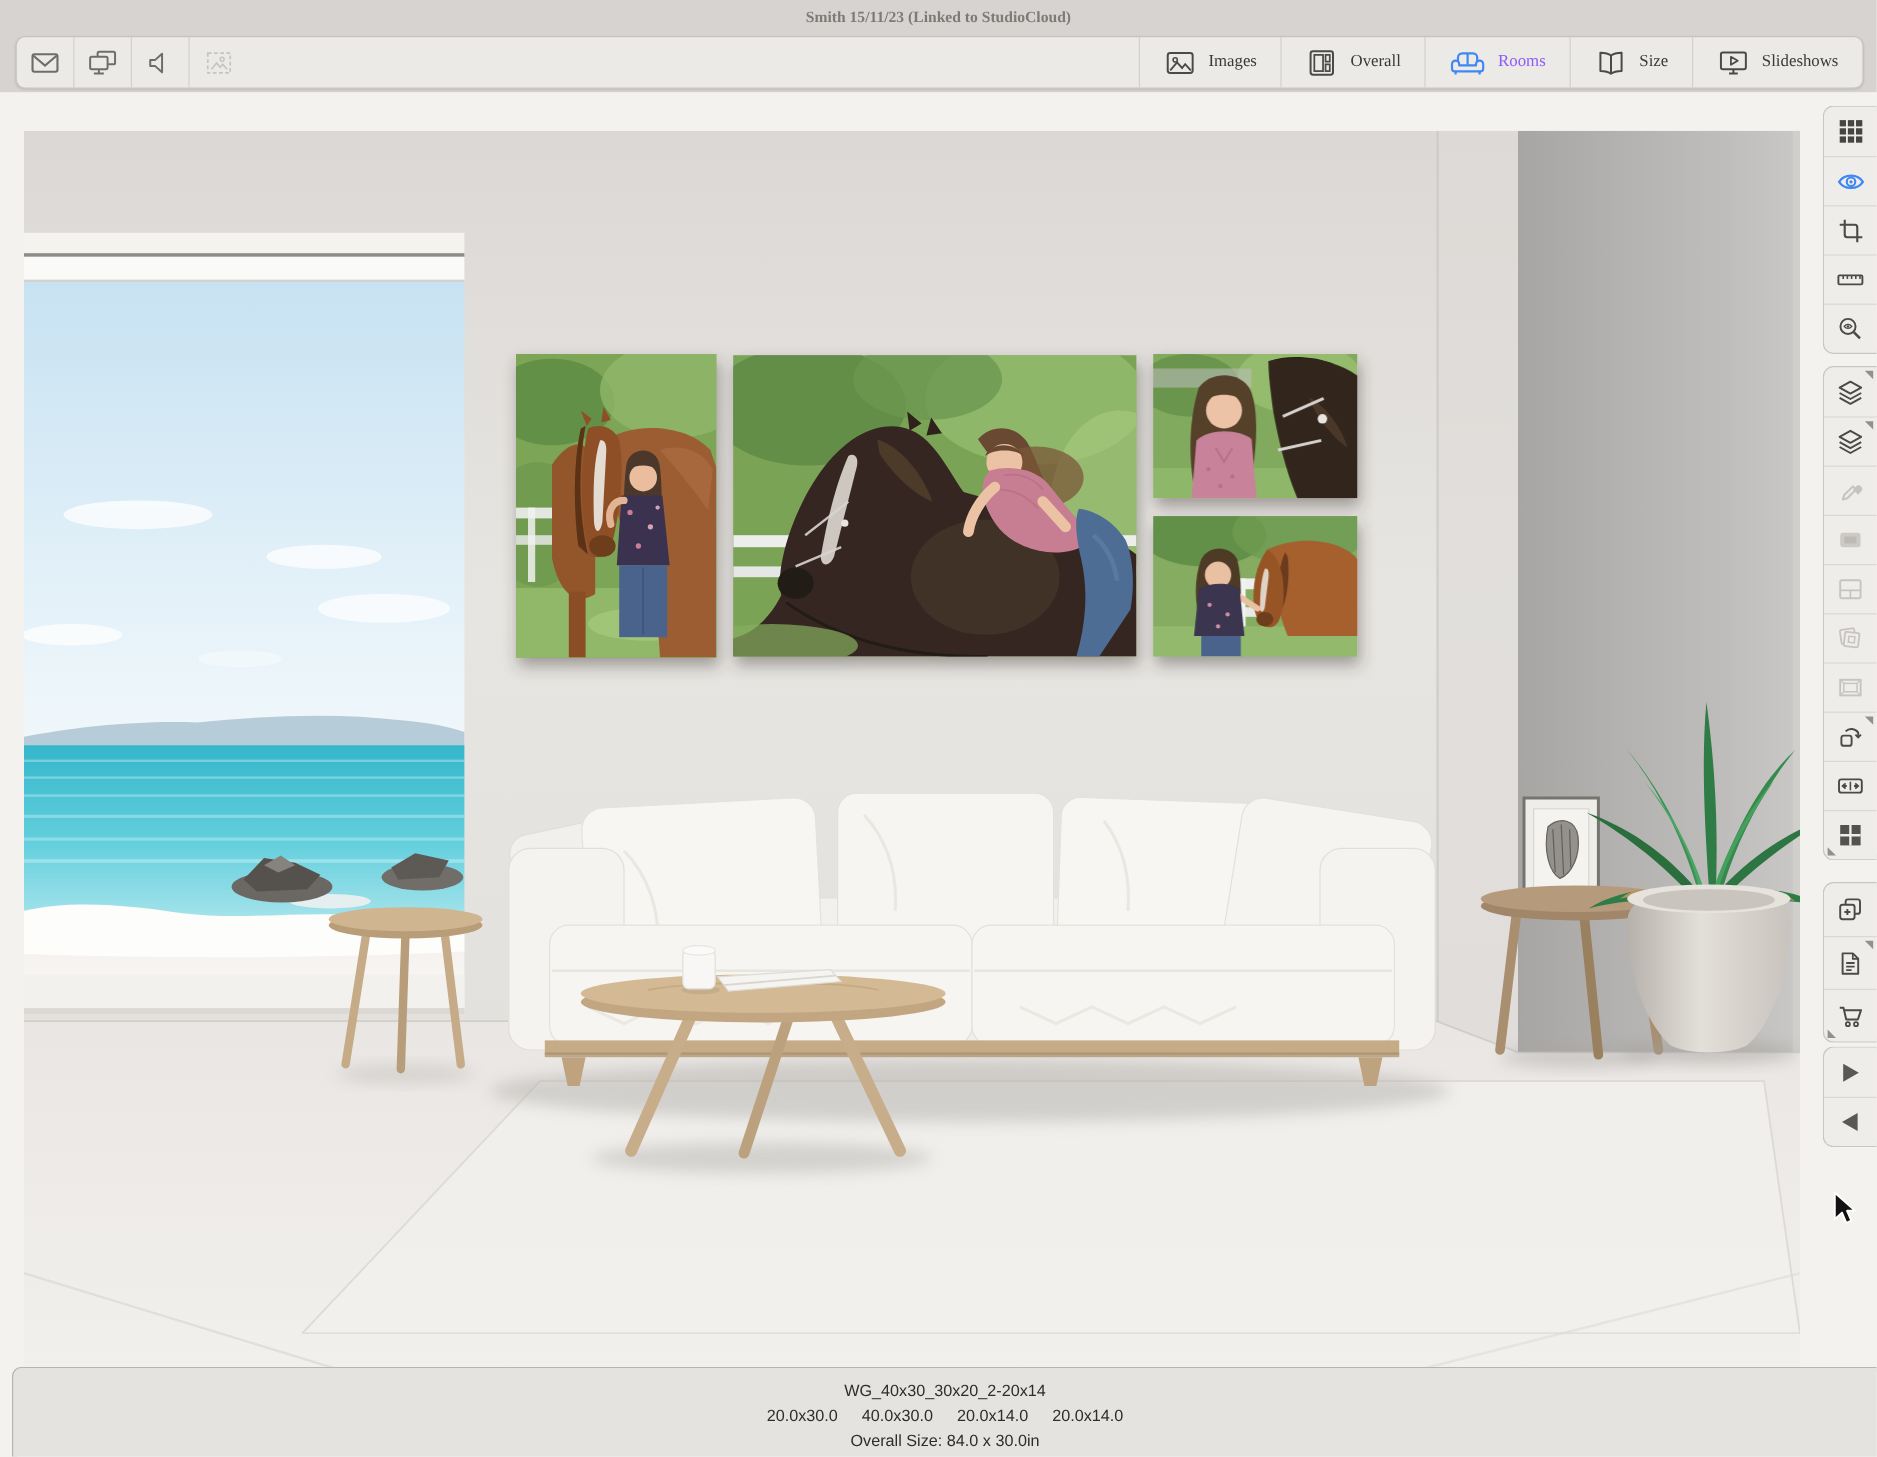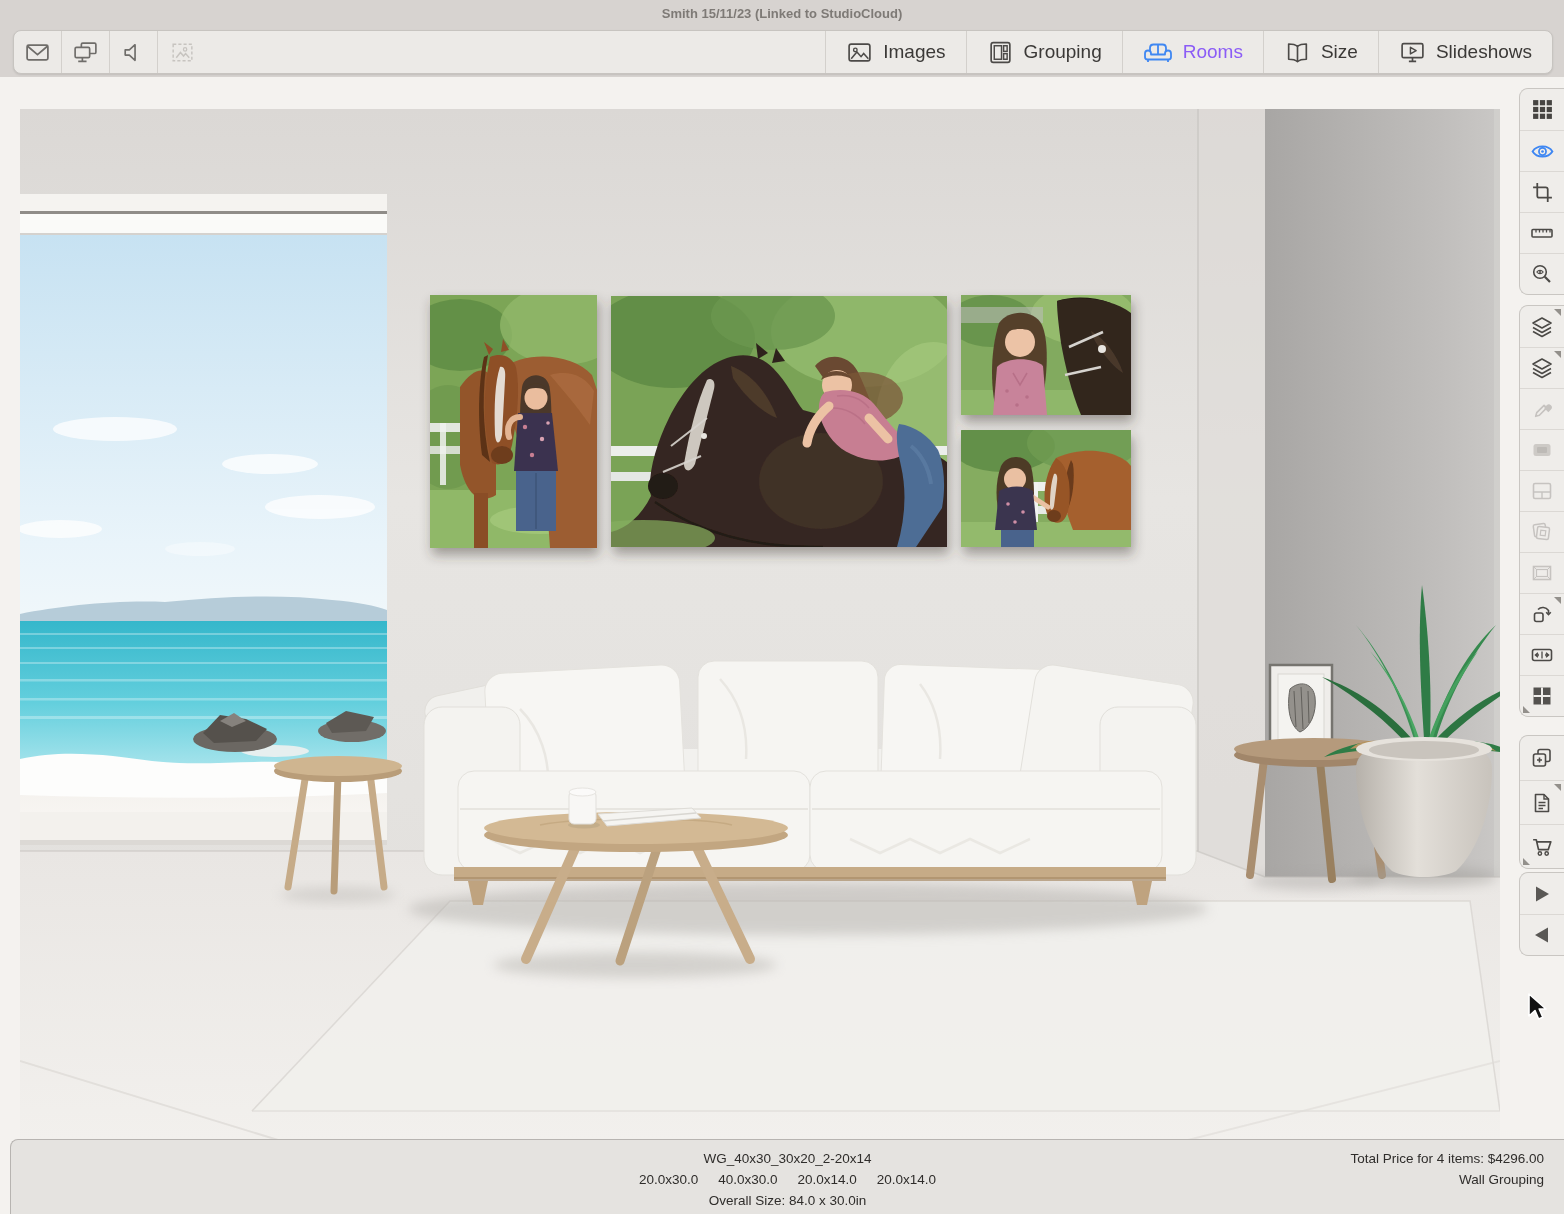--- a/index.html
+++ b/index.html
@@ -5,31 +5,31 @@
   * { box-sizing: border-box; margin: 0; padding: 0; }
   html,body { width:1564px; height:1214px; }
   body {
     font-family: "Liberation Sans", sans-serif;
     background:#f4f2ef;
     position:relative;
     overflow:hidden;
     -webkit-font-smoothing:antialiased;
   }
   
-  .chrome { position:absolute; top:0; left:0; right:0; height:77px; background:#d7d3d0; }
+  .chrome { position:absolute; top:0; left:0; right:0; height:77px; background:#d7d3d0;font-family:Liberation Serif, serif; }
   .titlebar { position:absolute; top:0; left:0; right:0; height:28px; text-align:center;
     line-height:28px; font-size:13px; font-weight:700; color:#7e7a76; }
   .toolbar-panel { position:absolute; left:13px; right:11px; top:30px; height:44px;
     background:#eceae7; border:1px solid #c7c4c0; border-radius:8px;
     display:flex; align-items:stretch; box-shadow:0 1px 2px rgba(0,0,0,.10); }
   .tool-cell { width:48px; display:flex; align-items:center; justify-content:center; }
   .tool-cell.sep { border-right:1px solid #d3d0cc; }
   .toolbar-spacer { flex:1; }
   .tab-cell { display:flex; align-items:center; gap:10px; padding:0 20px; border-left:1px solid #d3d0cc; }
-  .tab-label { font-size:19px; color:#3b3937; }
+  .tab-label { font-size:14px; color:#3b3937; }
   .tab-cell.active .tab-label { color:#8b5cf6; font-weight:500; }
   
   .main { position:absolute; top:77px; left:0; right:0; bottom:75px; background:#f4f2ef; }
   .room-wrap { position:absolute; left:20px; top:32px; width:1480px; height:1031px; }
   .room-wrap svg { display:block; }
   
   .sidebar { position:absolute; top:0; right:0; width:46px; bottom:0; }
   .side-group { position:absolute; left:1px; right:0; background:#efedea;
     border:1px solid #c9c6c2; border-right:none; border-radius:9px 0 0 9px; overflow:hidden; }
   .side-btn { height:41px; display:flex; align-items:center; justify-content:center;
@@ -98,21 +98,21 @@
       <span class="tab-label">Images</span>
     </div>
 
     <div class="tab-cell">
       <svg width="27" height="27" viewBox="0 0 26 26">
         <rect x="4" y="3.5" width="18" height="19" rx="2" fill="none" stroke="#4c4a48" stroke-width="1.6"></rect>
         <rect x="7" y="6.5" width="7" height="13" fill="none" stroke="#4c4a48" stroke-width="1.4"></rect>
         <rect x="16" y="6.5" width="3.4" height="5.4" fill="none" stroke="#4c4a48" stroke-width="1.4"></rect>
         <rect x="16" y="14.1" width="3.4" height="5.4" fill="none" stroke="#4c4a48" stroke-width="1.4"></rect>
       </svg>
-      <span class="tab-label">Grouping</span>
+      <span class="tab-label">Overall</span>
     </div>
 
     <div class="tab-cell active">
       <svg width="30" height="27" viewBox="0 0 30 26">
         <path d="M7,12 L7,8.5 C7,6.5 8.5,5 10.5,5 L19.5,5 C21.5,5 23,6.5 23,8.5 L23,12" fill="none" stroke="#3f87f2" stroke-width="1.8"></path>
         <path d="M5,11 C3.3,11 2,12.3 2,14 L2,17.5 C2,18.9 3.1,20 4.5,20 L25.5,20 C26.9,20 28,18.9 28,17.5 L28,14 C28,12.3 26.7,11 25,11 C23.3,11 22,12.3 22,14 L22,15 L8,15 L8,14 C8,12.3 6.7,11 5,11 Z" fill="none" stroke="#3f87f2" stroke-width="1.8" stroke-linejoin="round"></path>
         <path d="M15,5.5 L15,14.5 M5,20 L5,22.5 M25,20 L25,22.5" stroke="#3f87f2" stroke-width="1.8"></path>
       </svg>
       <span class="tab-label">Rooms</span>
     </div>
@@ -627,21 +627,17 @@
 </div>
 
 <div class="statusbar">
   <div class="status-center">
     <div>WG_40x30_30x20_2-20x14</div>
     <div>
       <span class="size-item">20.0x30.0</span><span class="size-item">40.0x30.0</span><span class="size-item">20.0x14.0</span><span class="size-item">20.0x14.0</span>
     </div>
     <div>Overall Size: 84.0 x 30.0in</div>
   </div>
-  <div class="status-right">
-    <div>Total Price for 4 items: $4296.00</div>
-    <div>Wall Grouping</div>
-  </div>
 </div>
 
 <svg class="cursor" viewBox="0 0 22 30">
   <path d="M3,2 L3,24 L9,18.5 L12.6,27 L16.8,25.2 L13.2,17 L20,17 Z" fill="#121212" stroke="#ffffff" stroke-width="1.6" stroke-linejoin="round"></path>
 </svg>
 
 </body></html>

